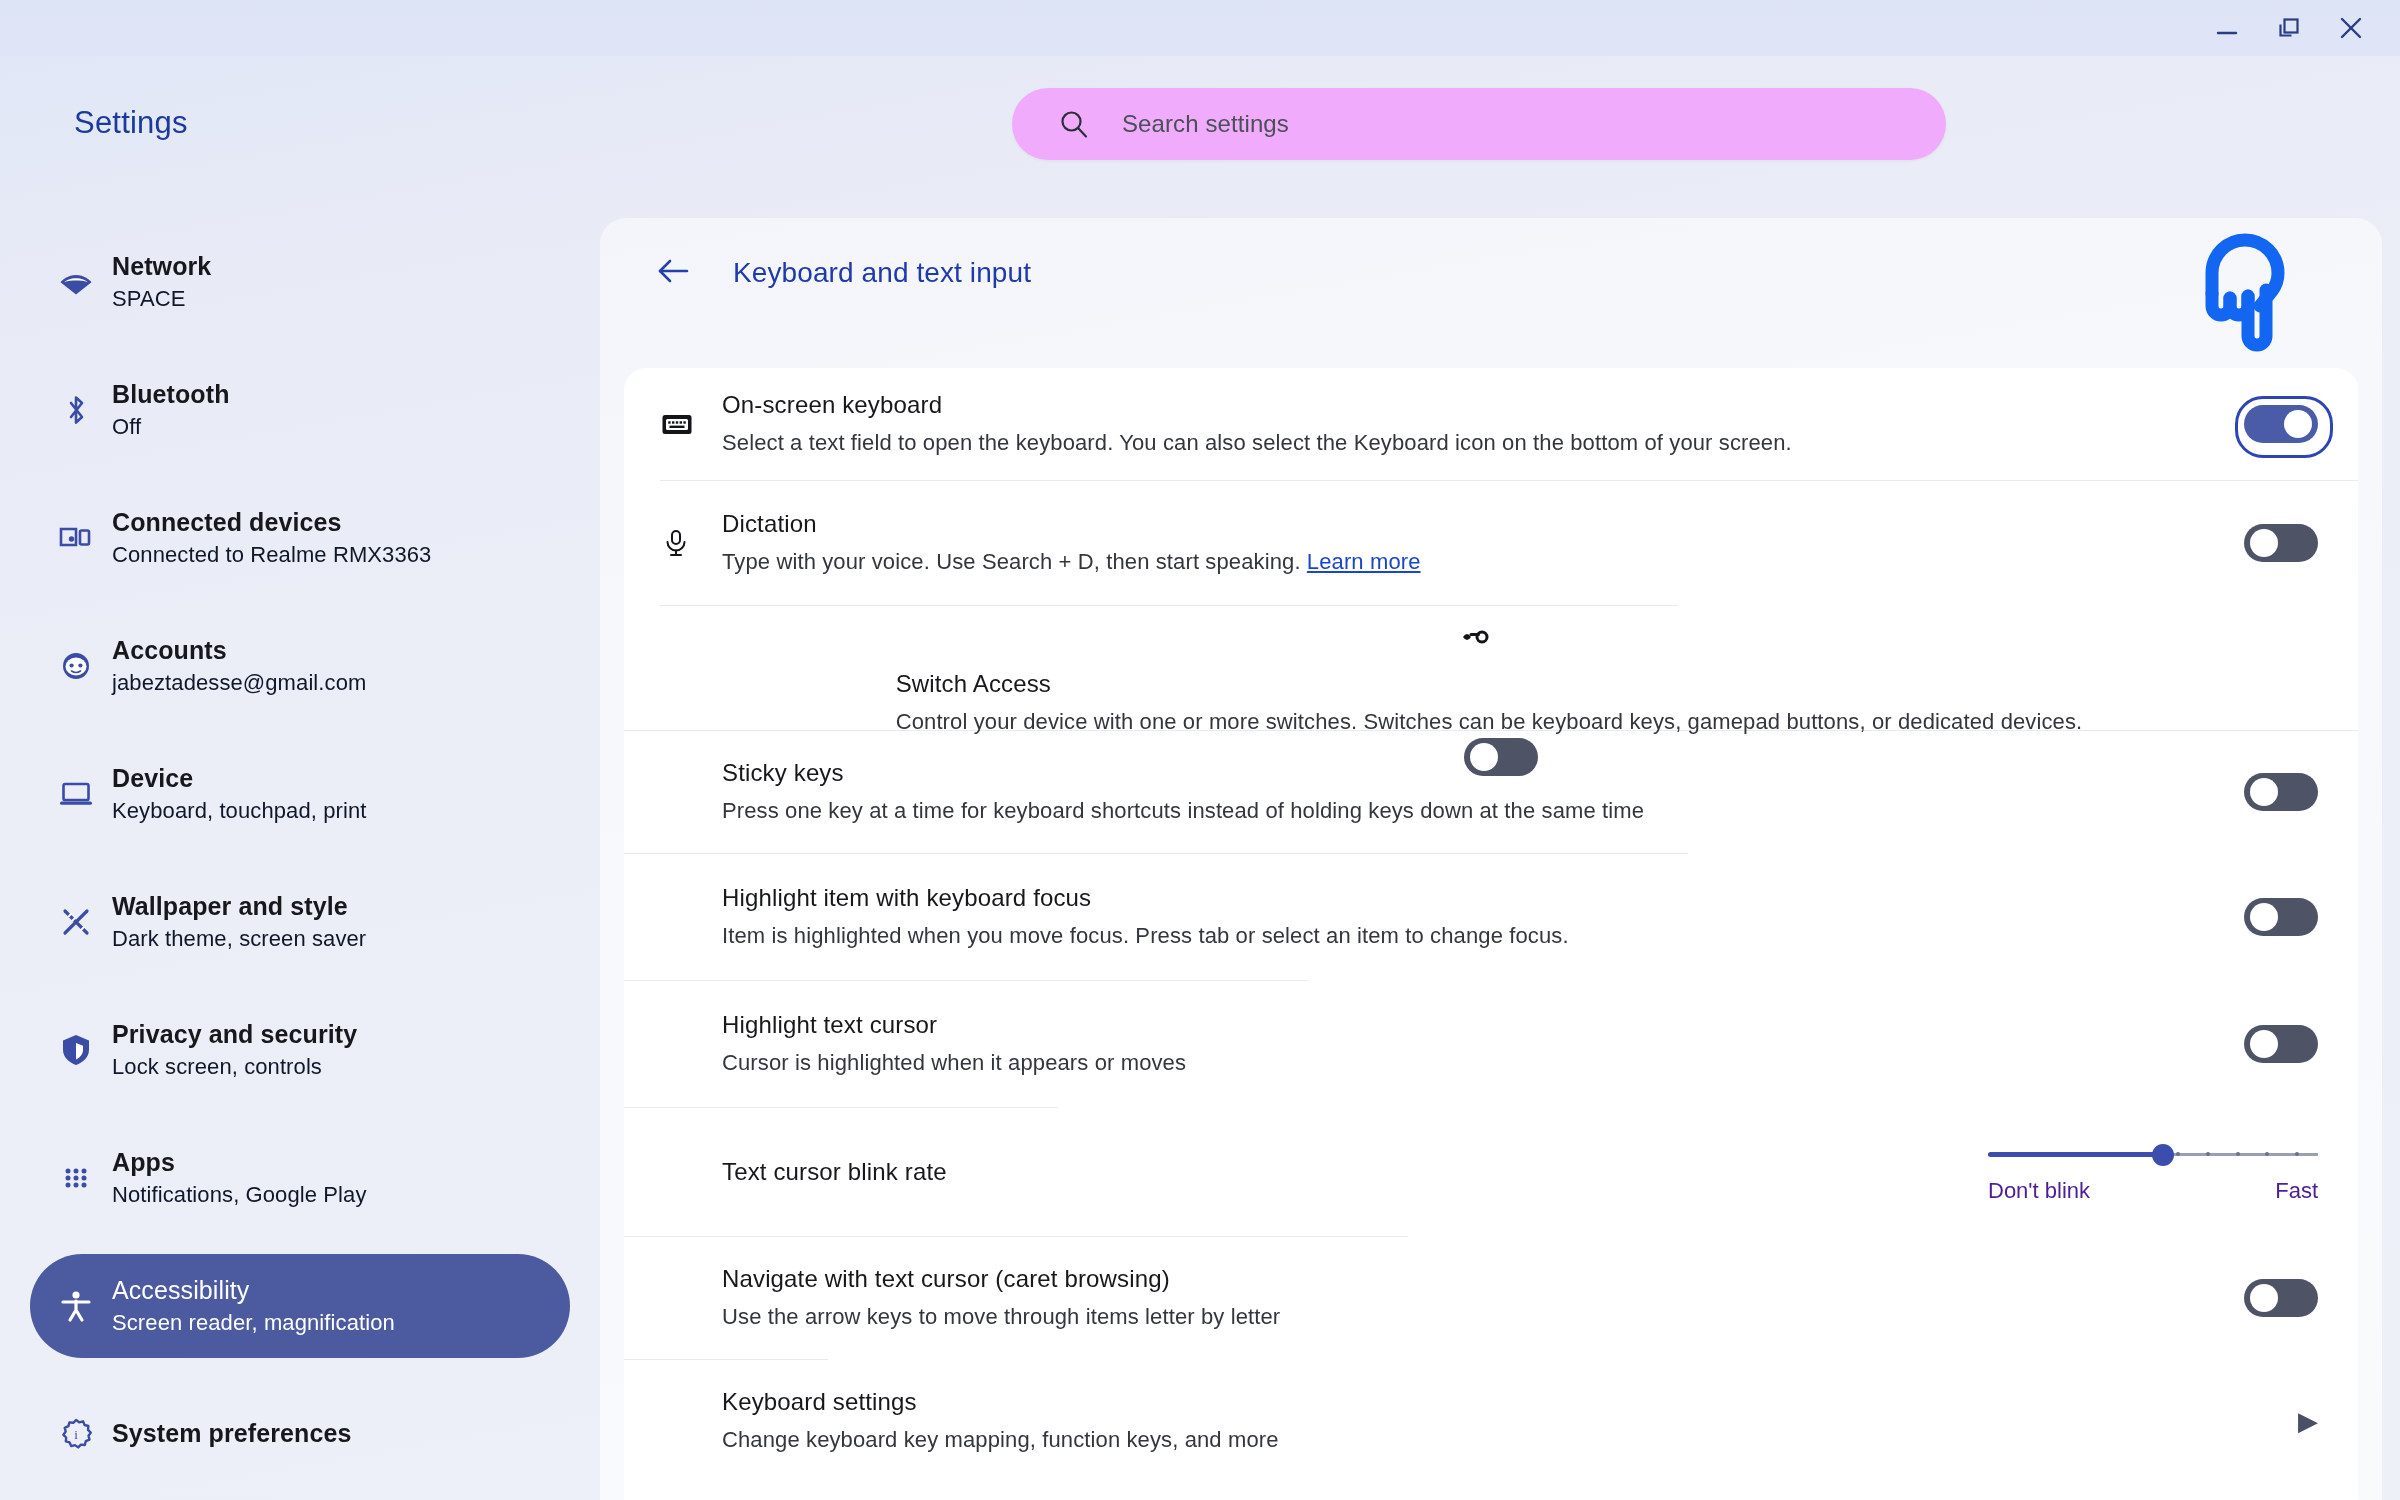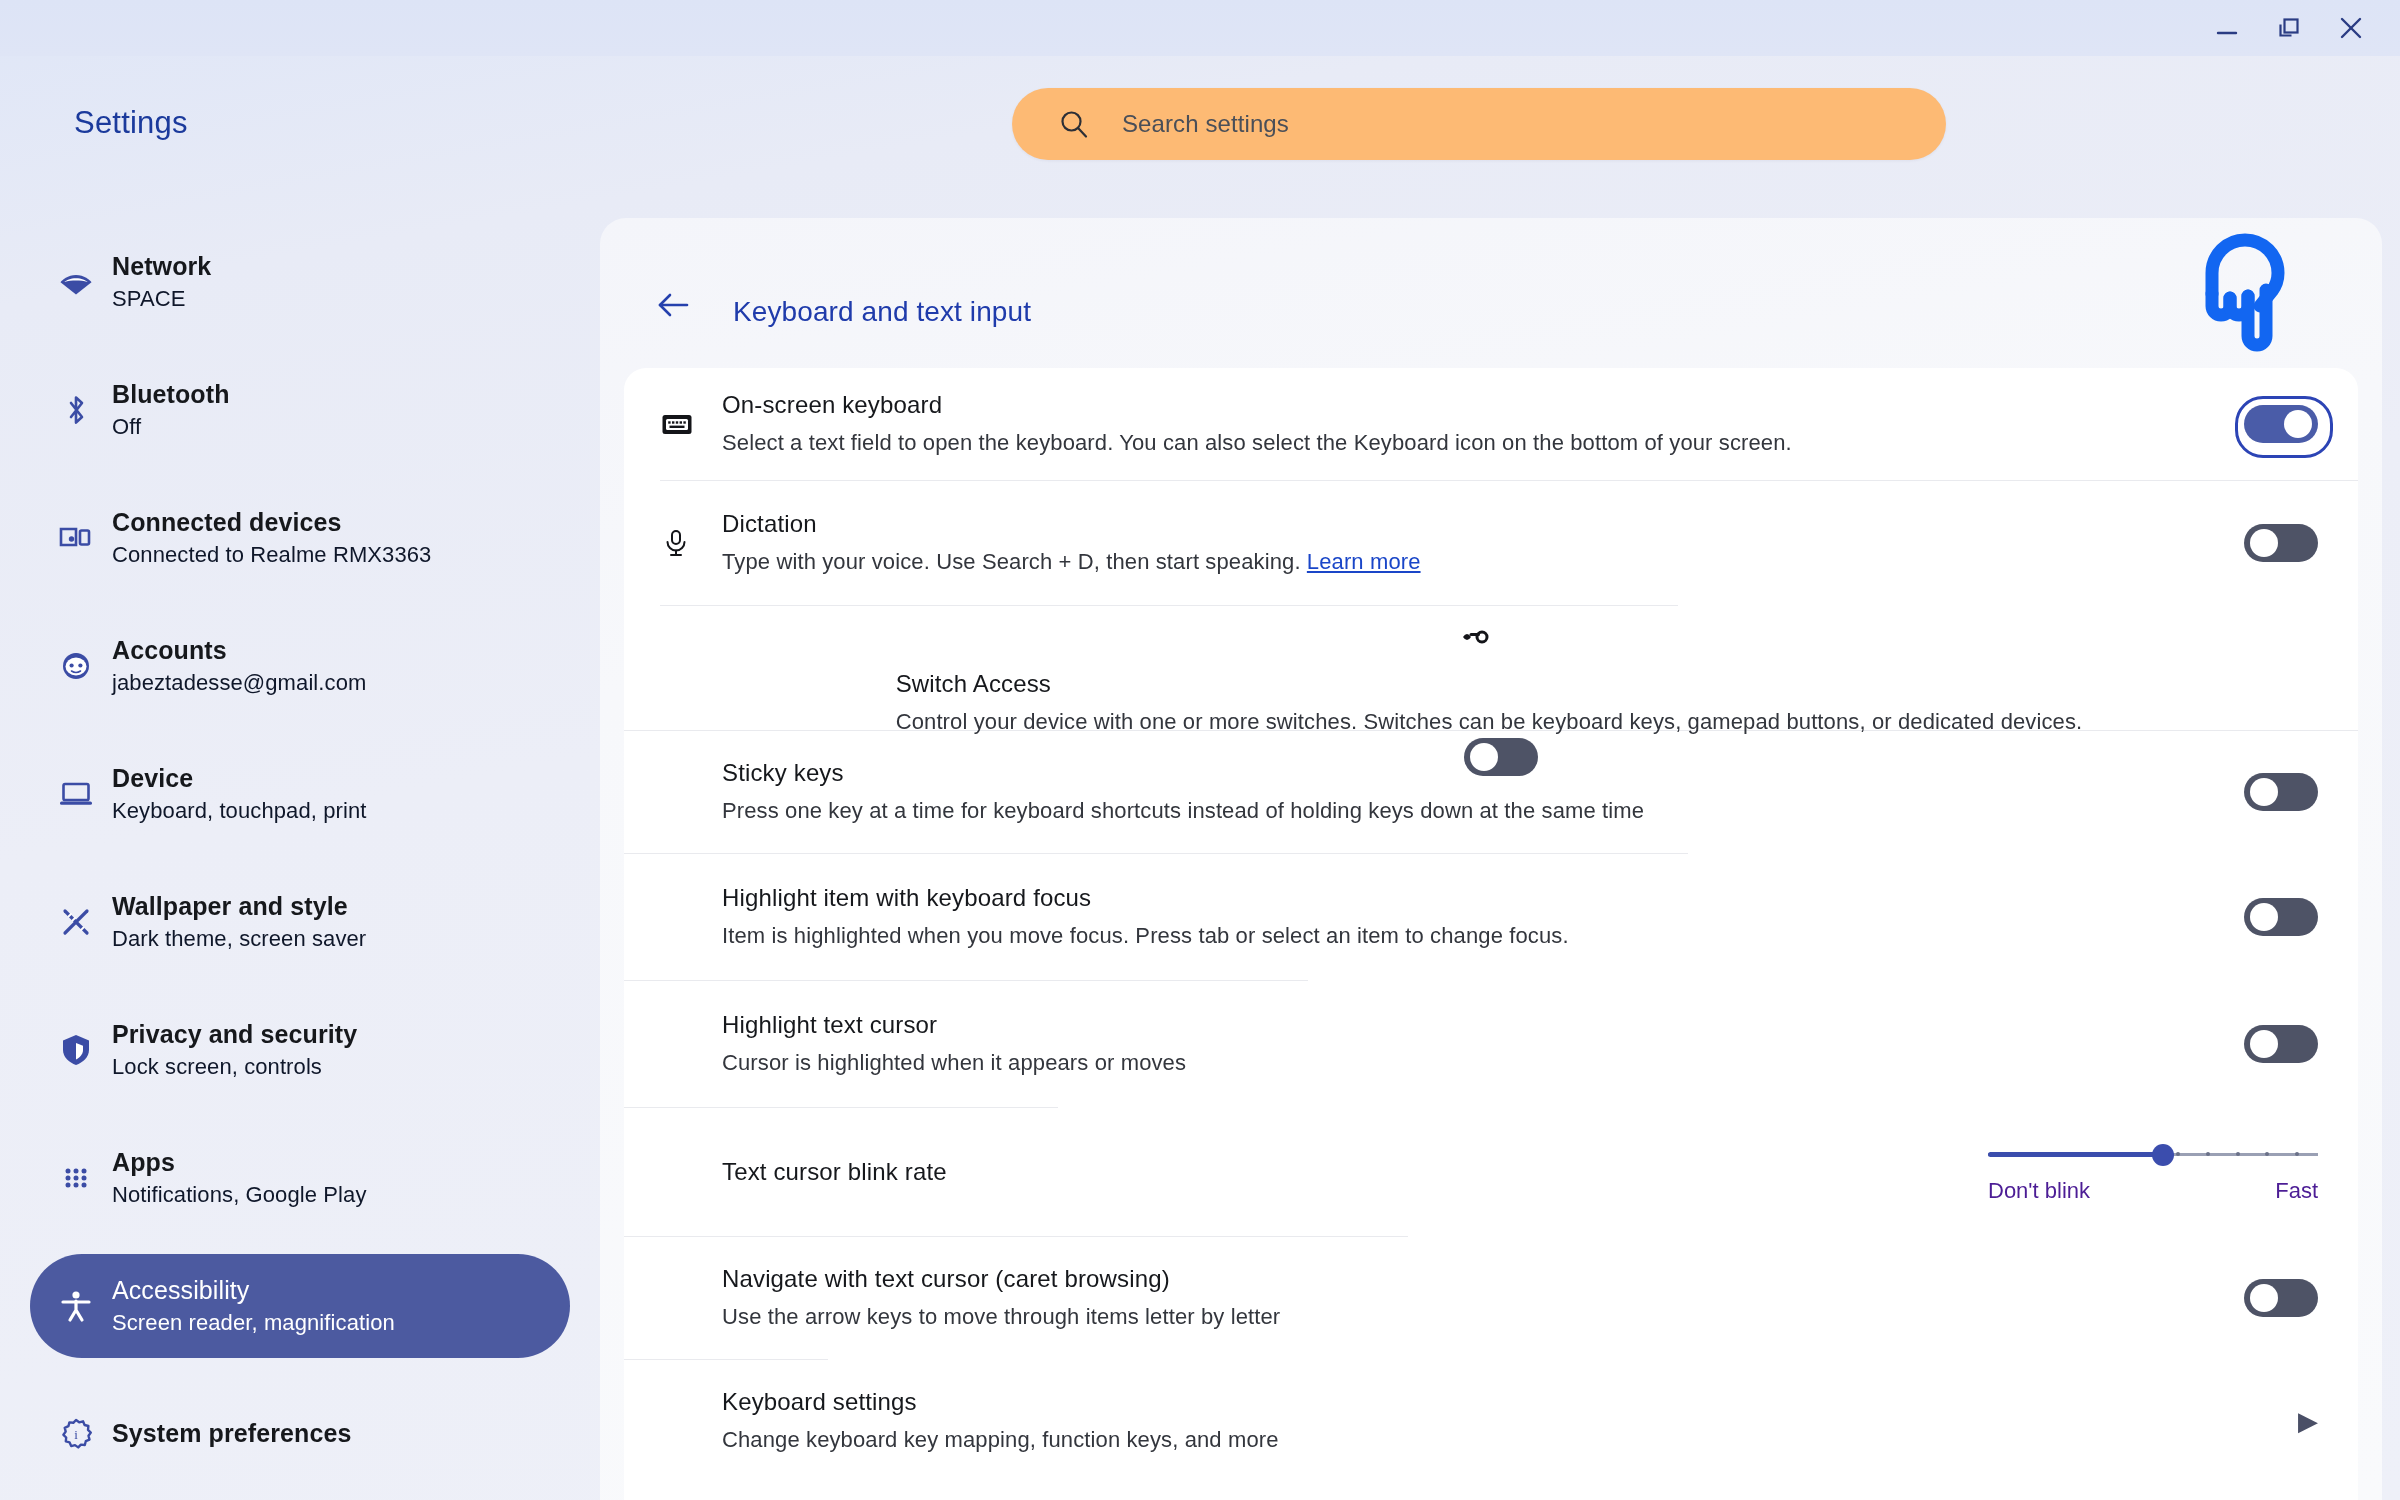--- a/index.html
+++ b/index.html
@@ -41,21 +41,21 @@
     left: 74px; top: 105px;
     font-size: 31px;
     color: #1b3a9c;
     letter-spacing: .2px;
   }
 
   #searchbar {
     position: absolute;
     left: 1012px; top: 88px;
     width: 934px; height: 72px;
-    background: #fdba74;
+    background: #f0abfc;
     border-radius: 36px;
     display: flex;
     align-items: center;
     padding-left: 44px;
     gap: 30px;
     box-shadow: 0 1px 3px rgba(30,40,80,.06);
   }
   #searchbar .sinput {
     font-size: 24px;
     color: #4a4f58;
@@ -114,21 +114,21 @@
     left: 600px; top: 218px;
     width: 1782px;
     height: 1282px;
     background: linear-gradient(170deg, #f4f5fa 0%, #f7f8fb 30%, #f9fafc 100%);
     border-radius: 26px 26px 0 0;
     overflow: hidden;
   }
   #panel-head {
     height: 110px;
     display: flex;
-    align-items: flex-end;
+    align-items: center;
     padding-left: 55px;
     gap: 40px;
   }
   #panel-head .ptitle {
     font-size: 28px;
     color: #1f3bab;
     letter-spacing: .1px;
   }
 
   

